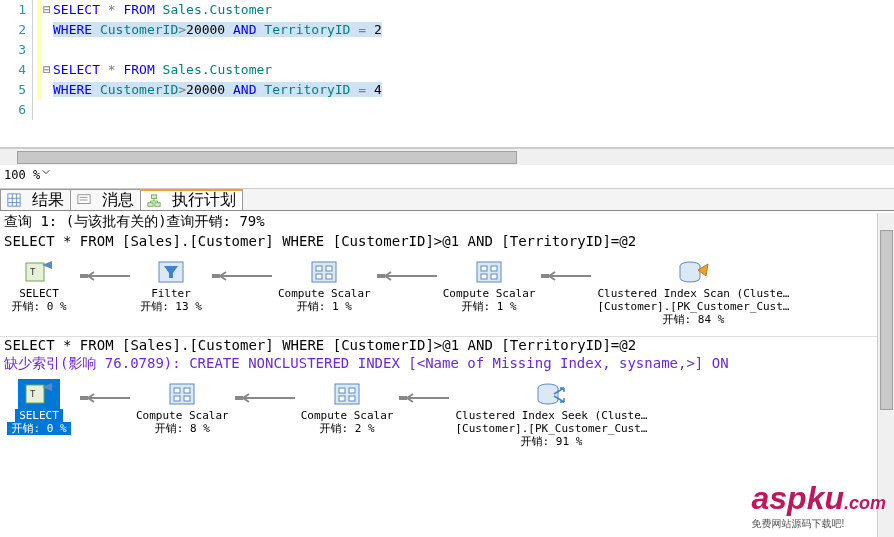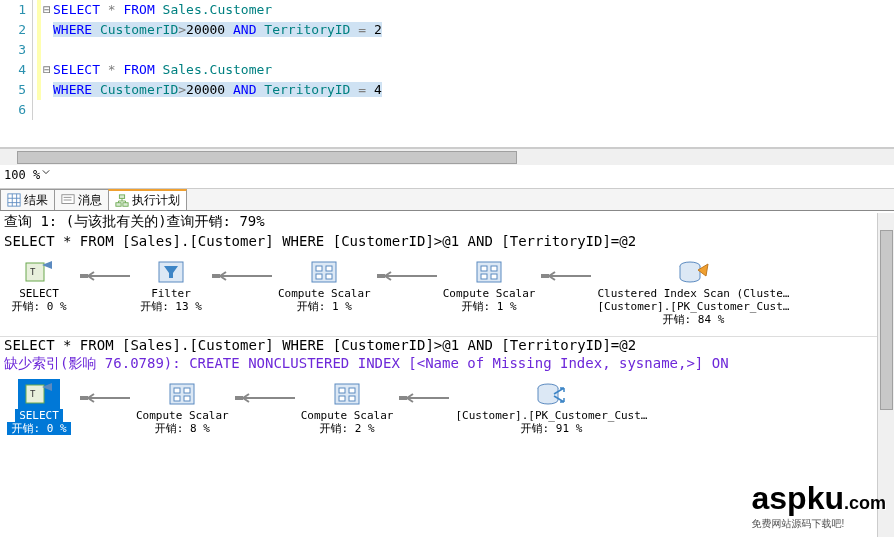--- a/index.html
+++ b/index.html
@@ -17,21 +17,21 @@
   .hl { background: #FFFFB0; display: inline-block; width: 4px; height: 20px; vertical-align: top; }
   .sel { background: #CFE2F3; }
   
   .sb-h { height: 17px; background: #f0f0f0; border-top: 1px solid #ccc; position: relative; }
   .sb-h .thumb { position: absolute; left: 17px; width: 500px; height: 13px; top: 2px; background: #c8c8c8; border: 1px solid #a0a0a0; }
   
   .zoom { padding: 3px 4px; font-size: 12px; display: flex; align-items: flex-start; gap: 2px; border-bottom: 1px solid #ccc; height: 24px; }
   .zoom svg { width: 8px; height: 8px; }
   
   .tabs { display: flex; border-bottom: 1px solid #888; height: 22px; background: #f4f4f4; }
-  .tab { display: flex; align-items: center; gap: 3px; padding: 2px 6px; border: 1px solid #999; border-bottom: none; margin-right: -1px; background: #f8f8f8; font-size: 12px; cursor: pointer; }
+  .tab { display: flex; align-items: center; gap: 11px; padding: 2px 6px; border: 1px solid #999; border-bottom: none; margin-right: -1px; background: #f8f8f8; font-size: 16px; cursor: pointer; }
   .tab.active { background: #fff; border-top: 2px solid #f0a030; position: relative; z-index: 1; }
   .tab svg { width: 14px; height: 14px; }
   
   .plan { overflow: hidden; }
   .qhdr { font-family: "SimSun", "Microsoft YaHei", monospace; font-size: 14px; padding: 2px 4px; }
   .qsql { font-family: Consolas, monospace; font-size: 14px; padding: 0 4px 2px; }
   .hint { font-family: Consolas, monospace; font-size: 14px; color: #6d28d9; padding: 0 4px; white-space: nowrap; overflow: hidden; }
   
   .row { display: flex; align-items: flex-start; padding: 6px 4px 10px; gap: 0; border-bottom: 1px solid #ddd; }
   .node { display: flex; flex-direction: column; align-items: center; width: auto; min-width: 70px; text-align: center; font-size: 11px; line-height: 13px; }
@@ -42,21 +42,21 @@
   .sel-node .ic { background: #0078D7; padding: 2px 6px; }
   .sel-node .lbl, .sel-node .sub { background: #0078D7; color: #fff; padding: 0 4px; }
   
   .arrow { align-self: flex-start; margin-top: 14px; padding: 0 6px; }
   .arrow svg { display: block; }
   
   .sb-v { position: absolute; right: 0; top: 213px; bottom: 0; width: 17px; background: #f0f0f0; border-left: 1px solid #ccc; }
   .sb-v .thumb { position: absolute; top: 17px; height: 180px; width: 13px; left: 2px; background: #c8c8c8; border: 1px solid #a0a0a0; }
   
   .wm { position: absolute; right: 8px; bottom: 6px; font-family: Arial; pointer-events: none; }
-  .wm .big { font-size: 32px; font-weight: bold; color: #000000; text-shadow: 1px 1px 0 #fff; }
+  .wm .big { font-size: 32px; font-weight: bold; font-style: italic; color: #be185d; text-shadow: 1px 1px 0 #fff; }
   .wm .sm { font-size: 10px; color: #555; }
 </style>
 </head>
 <body>
 
 <div class="editor">
   <div class="gutter">
     <div>1</div>
       <div>2</div>
       <div>3</div>
@@ -267,20 +267,21 @@
         </svg>
       </div>
     <div class="node wide">
       <div class="ic">
           <svg width="34" height="28">
             <ellipse cx="14" cy="8" rx="10" ry="4" fill="#DCE8F5" stroke="#5b8ac0"></ellipse>
             <path d="M4 8 L4 20 A10 4 0 0 0 24 20 L24 8" fill="#DCE8F5" stroke="#5b8ac0"></path>
             <path d="M20 14 L30 8 M30 8 L26 8 M30 8 L30 12 M20 16 L30 22 M30 22 L26 22 M30 22 L30 18" fill="none" stroke="#3d85c6" stroke-width="1.5"></path>
           </svg>
         </div>
+      <div class="lbl">Clustered Index Seek (Cluste…</div>
         <div class="lbl">[Customer].[PK_Customer_Cust…</div>
         <div class="sub">开销: 91 %</div>
     </div>
   </div>
 
 </div>
 
 <div class="sb-v">
     <div class="thumb"></div>
   </div>

